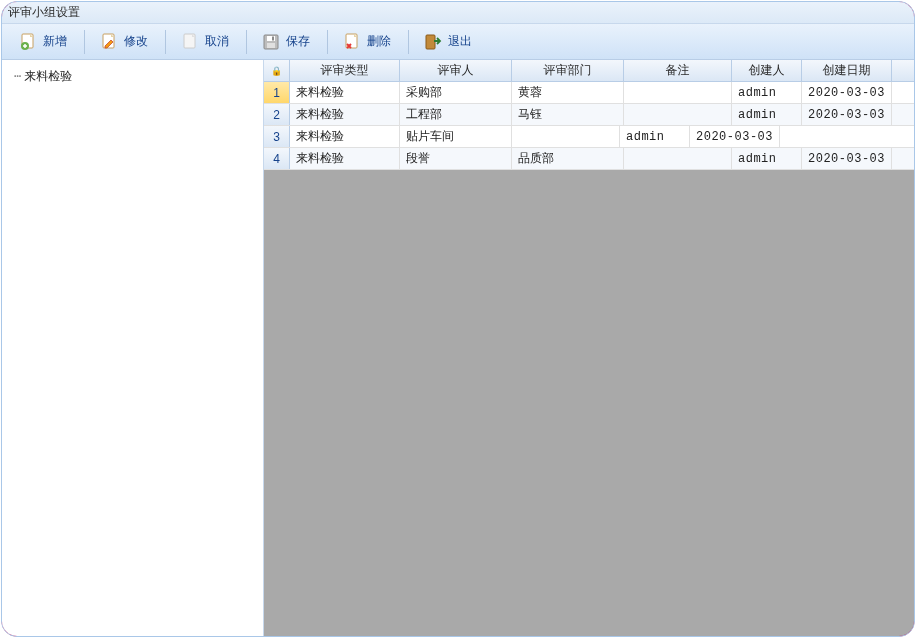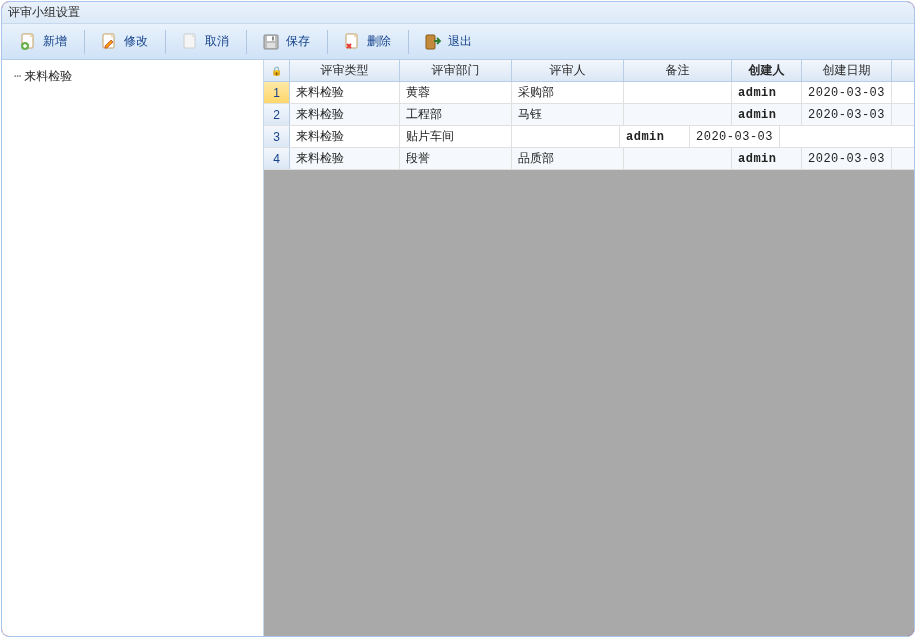--- a/index.html
+++ b/index.html
@@ -9,21 +9,21 @@
       background: #fff;
       width: 916px;
       height: 638px;
       overflow: hidden;
     }
     .window {
       width: 914px;
       height: 636px;
       margin: 1px;
       border: 1px solid #a9c7e8;
-      border-radius: 8px;
+      border-radius: 16px;
       background: #be185d;
       display: flex;
       flex-direction: column;
       overflow: hidden;
     }
     .titlebar {
       height: 22px;
       background: linear-gradient(#eaf2fb, #dce9f7);
       border-bottom: 1px solid #c7d8ec;
       display: flex;
@@ -131,21 +131,21 @@
       color: #15428b;
     }
     .grid-row.selected .cell.rownum {
       background: linear-gradient(#ffe9a8, #ffd76b);
     }
     .cell.mono { font-family: "Courier New", monospace; letter-spacing: 0.5px; }
     .c-type { width: 110px; text-align: right; }
     .c-dept { width: 112px; }
     .c-person { width: 112px; }
     .c-remark { width: 108px; }
-    .c-creator { width: 70px; font-weight: bold; }
+    .c-creator { width: 70px; }
     .c-date { width: 90px; text-align: center; }
     svg { display: block; }
   </style>
 </head>
 <body>
 
 <div class="window">
   <div class="titlebar">
     <span>评审小组设置</span>
   </div>
@@ -230,32 +230,32 @@
         <span>来料检验</span>
       </div>
     </div>
 
     <div class="grid-panel">
       <div class="grid-header">
         <div class="hcell rownum">
           <span class="lock-icon">🔒</span>
         </div>
         <div class="hcell c-type">评审类型</div>
+        <div class="hcell c-person">评审人</div>
         <div class="hcell c-dept">评审部门</div>
-        <div class="hcell c-person">评审人</div>
         <div class="hcell c-remark">备注</div>
         <div class="hcell c-creator">创建人</div>
         <div class="hcell c-date">创建日期</div>
       </div>
       <div class="grid-body" id="grid-body">
           <div class="grid-row selected">
             <div class="cell rownum">1</div>
             <div class="cell c-type">来料检验</div>
+            <div class="cell c-dept">采购部</div>
             <div class="cell c-person">黄蓉</div>
-            <div class="cell c-dept">采购部</div>
             <div class="cell c-remark"></div>
             <div class="cell c-creator mono">admin</div>
             <div class="cell c-date mono">2020-03-03</div>
           </div>
           <div class="grid-row alt">
             <div class="cell rownum">2</div>
             <div class="cell c-type">来料检验</div>
             <div class="cell c-dept">工程部</div>
             <div class="cell c-person">马钰</div>
             <div class="cell c-remark"></div>

